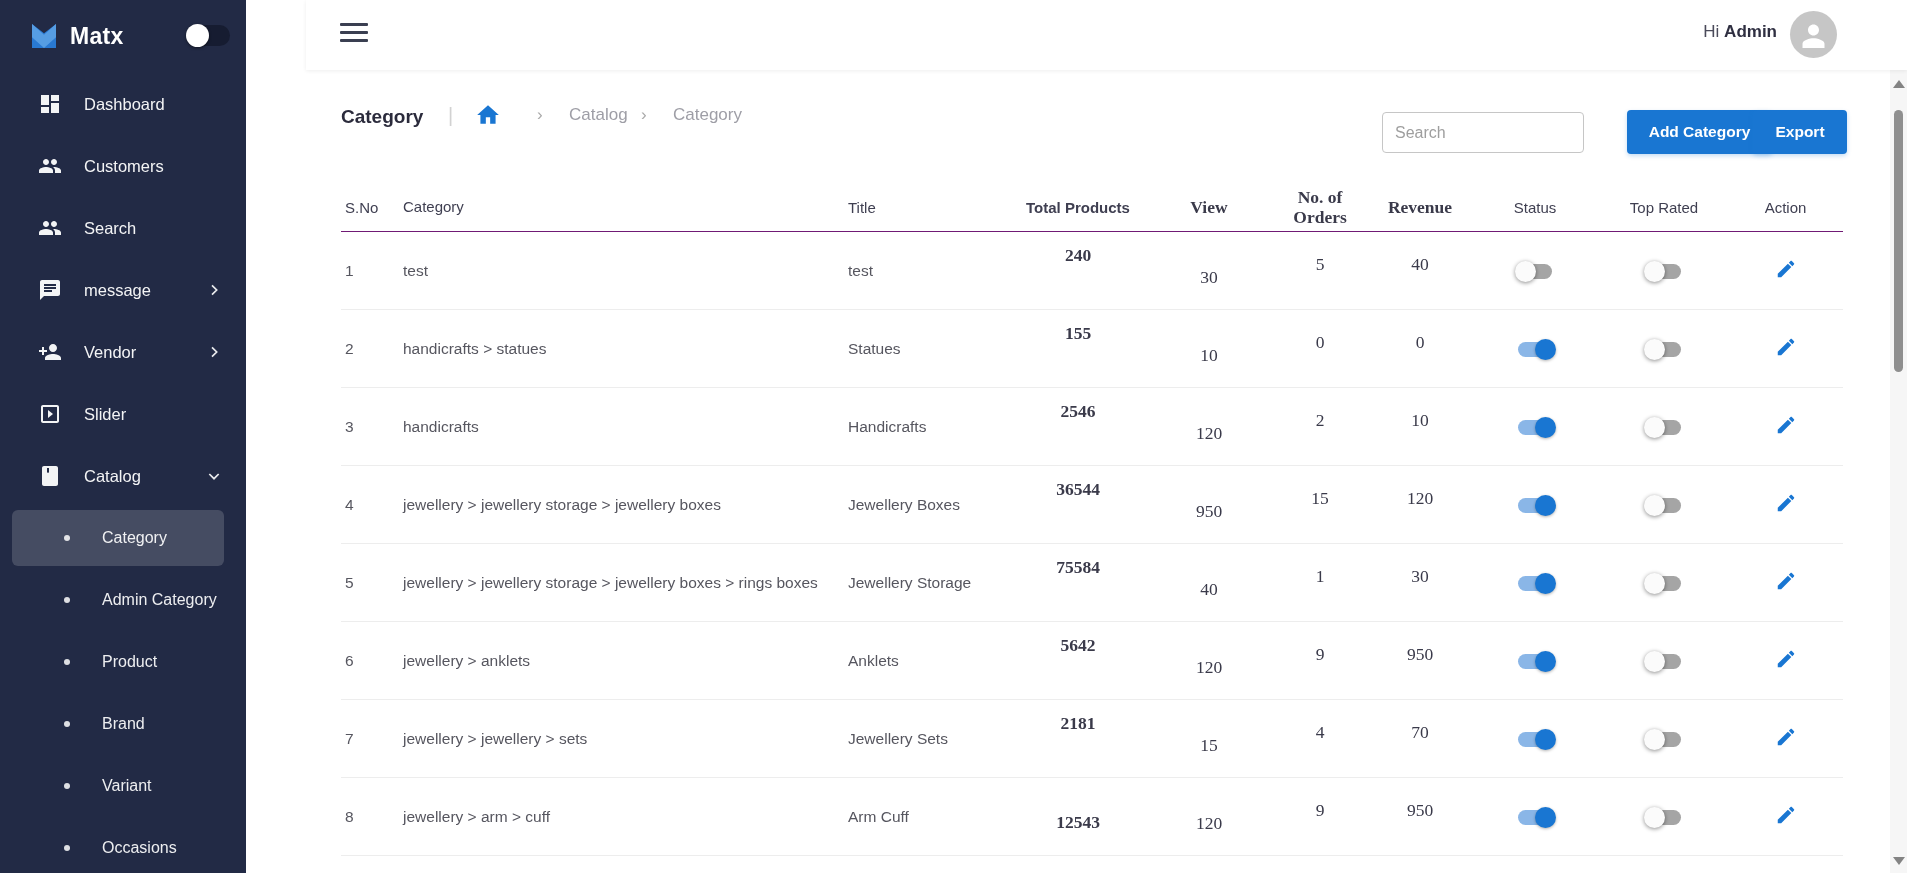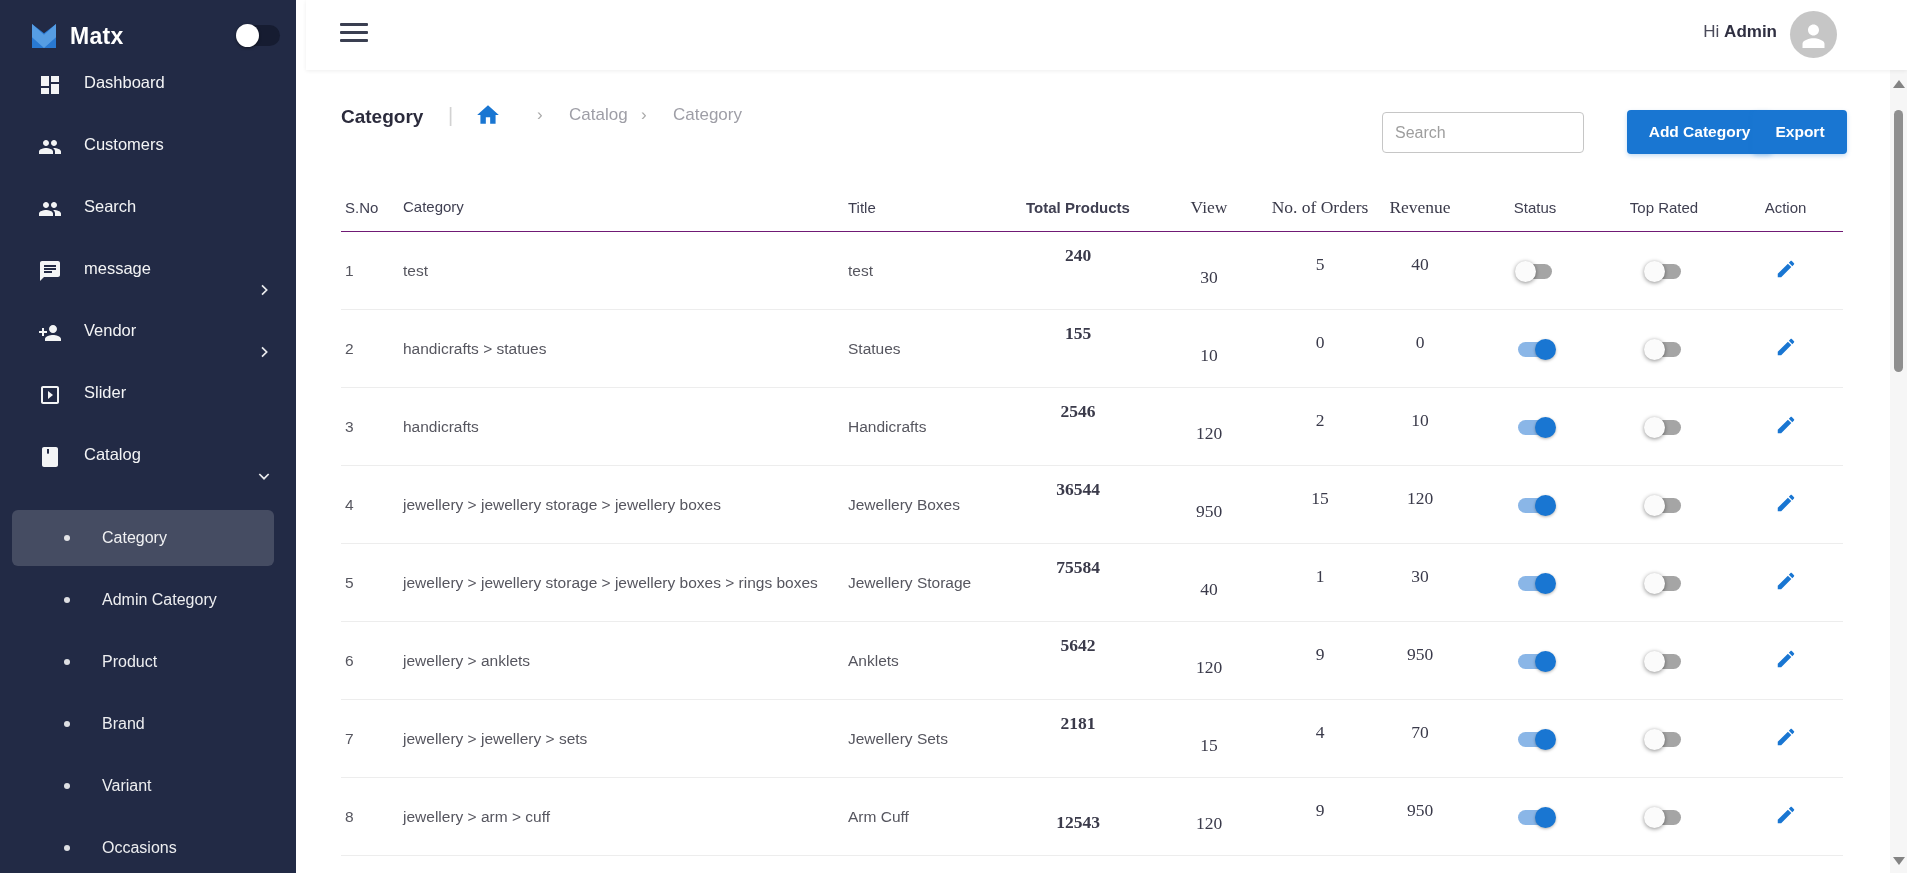--- a/index.html
+++ b/index.html
@@ -1,32 +1,32 @@
 <!DOCTYPE html>
 <html><head>
 <meta charset="utf-8">
 <style>
   * { margin:0; padding:0; box-sizing:border-box; }
   html,body { width:1907px; height:873px; overflow:hidden; background:#fff;
     font-family:"Liberation Sans", sans-serif; }
   .stage { position:relative; width:1907px; height:873px; background:#fff; }
 
   
-  .sidebar { position:absolute; left:0; top:0; width:296px; height:873px;
+  .sidebar { position:absolute; left:0; top:0; width:246px; height:873px;
     background:#222a45; color:#fff; z-index:5; }
   .brand-row { position:absolute; left:0; top:0; width:100%; height:72px; }
   .brand-logo { position:absolute; left:28px; top:20px; width:32px; height:32px; }
   .brand-name { position:absolute; left:70px; top:23px; font-size:23px; font-weight:bold; color:#ffffff; letter-spacing:.3px; }
   .side-toggle { position:absolute; right:16px; top:25px; width:42px; height:21px;
     background:#161c31; border-radius:11px; cursor:pointer; }
   .side-toggle .knob { position:absolute; left:-2px; top:-1px; width:23px; height:23px;
     border-radius:50%; background:#ffffff; box-shadow:0 1px 3px rgba(0,0,0,.5); }
 
   .nav { position:absolute; left:0; top:73px; width:100%; }
-  .nav-item { position:relative; height:62px; display:flex; cursor:pointer; }
+  .nav-item { position:relative; height:62px; display:flex; align-items:center; cursor:pointer; }
   .nav-item .nicon { width:24px; height:24px; margin-left:38px; flex:0 0 24px; opacity:.95; }
   .nav-item .nlabel { margin-left:22px; font-size:16.5px; color:rgba(255,255,255,.95); }
   .nav-item .chev { position:absolute; right:24px; top:50%; transform:translateY(-50%); width:16px; height:16px; opacity:.9; }
   .sub-item { position:relative; height:62px; display:flex; align-items:center; cursor:pointer; }
   .sub-item .bullet { width:6px; height:6px; border-radius:50%; background:rgba(255,255,255,.85); margin-left:64px; flex:0 0 6px; }
   .sub-item .nlabel { margin-left:32px; font-size:16px; color:rgba(255,255,255,.92); }
   .sub-item.active { }
   .sub-item.active::before { content:""; position:absolute; left:12px; right:22px; top:3px; bottom:3px;
     background:rgba(255,255,255,.16); border-radius:6px; }
   .sub-item > * { position:relative; }
@@ -76,21 +76,21 @@
   .c-cat    { width:445px; padding-right:20px; line-height:22px; }
   .c-title  { width:160px; }
   .c-total  { width:140px; text-align:center;font-weight:bold; }
   .c-view   { width:122px; text-align:center; }
   .c-orders { width:100px; text-align:center; }
   .c-rev    { width:100px; text-align:center; }
   .c-status { width:130px; text-align:center; }
   .c-top    { width:128px; text-align:center; }
   .c-action { width:115px; text-align:center; }
 
-  .th.serif { font-family:"Liberation Serif", serif; font-size:17.5px; color:#3a3a4a; font-weight:normal; line-height:20px;text-align:center; }
+  .th.serif { font-family:"Liberation Serif", serif; font-size:17.5px; color:#3a3a4a; font-weight:bold; line-height:20px;text-align:center; }
   .num { font-family:"Liberation Serif", serif; font-size:17.5px; color:#3a3a4a; display:inline-block; }
   .c-total  .num { transform:translateY(-15px); }
   .c-view   .num { transform:translateY(7px); }
   .c-orders .num { transform:translateY(-6px); }
   .c-rev    .num { transform:translateY(-6px); }
   .trow:nth-child(9) .c-total .num { transform:translateY(6px); } 
 
   
   .switch { position:relative; display:inline-block; width:34px; height:15px;
     border-radius:8px; background:#a5a5a5; cursor:pointer; vertical-align:middle; }

